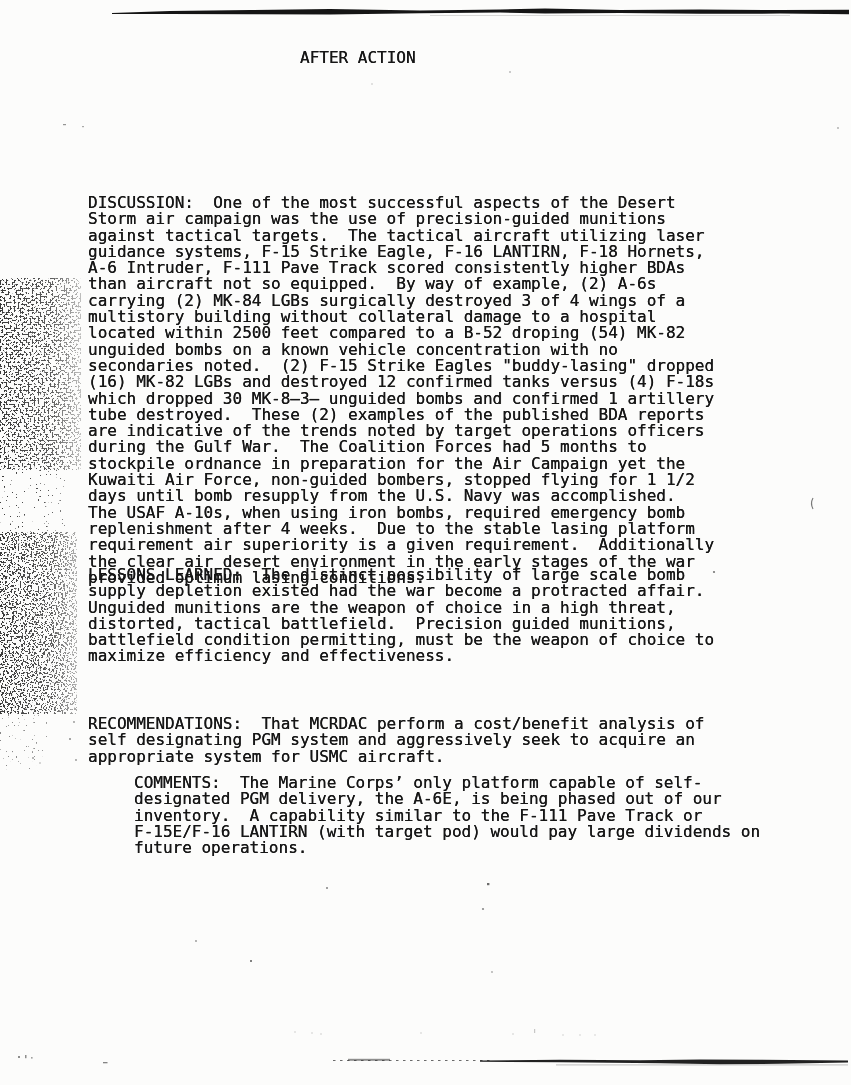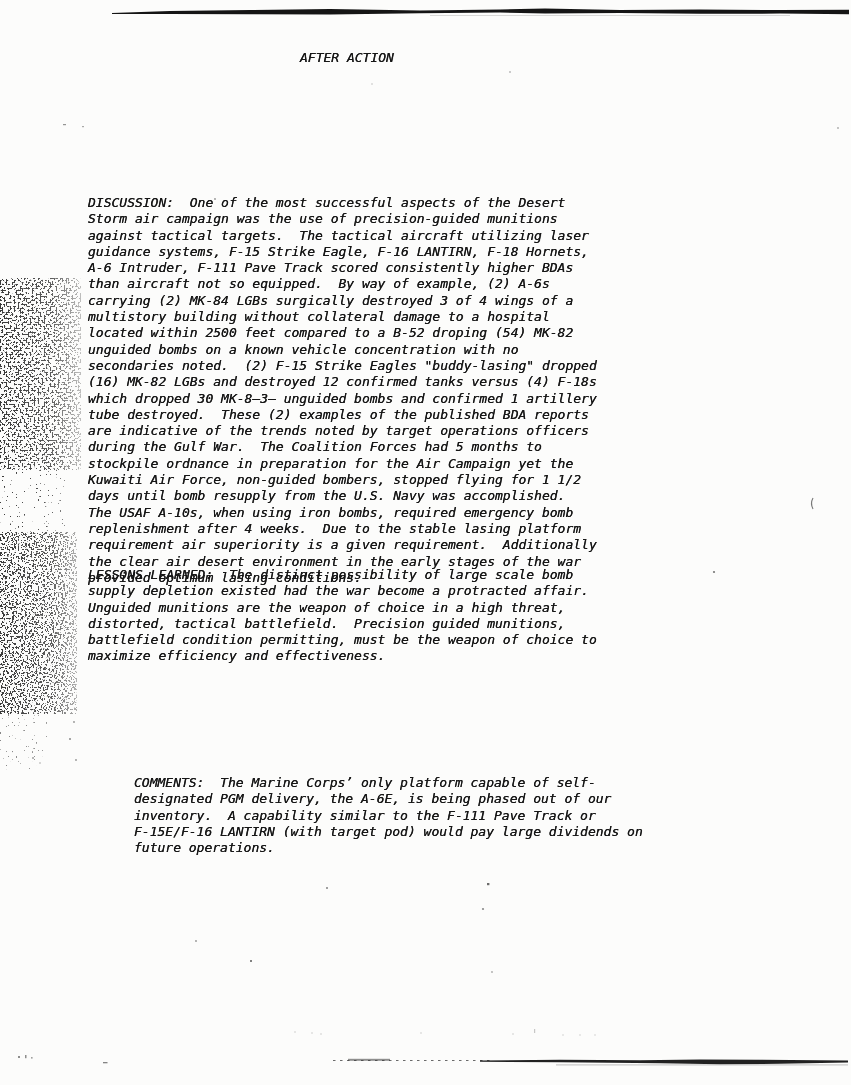--- a/index.html
+++ b/index.html
@@ -4,23 +4,22 @@
 <style>
   html,body { margin:0; padding:0; background:#ffffff; }
   .page {
     position:relative; width:851px; height:1085px;
     background:#fcfcfb; overflow:hidden;
     font-family:"DejaVu Sans Mono", monospace;
     color:#161616;
   }
   .tw {
     position:absolute; left:88px; white-space:pre;
-    font-size:13px; line-height:16.3px;
+    font-size:16px; line-height:16.3px;
     text-shadow:0 0 0.45px rgba(15,15,15,0.9), 0.3px 0.3px 0 rgba(25,25,25,0.25);
-    font-style:italic;
   }
   .artifacts { position:absolute; left:0; top:0; pointer-events:none; }
 </style>
 </head>
 <body>
 
 <div class="page">
 
   <svg class="artifacts" width="851" height="1085" viewBox="0 0 851 1085">
     <defs>
@@ -128,20 +127,23 @@
 the clear air desert environment in the early stages of the war
 provided optimum lasing conditions.</div>
 
   <div class="tw" style="top:567px;">LESSONS LEARNED:  The distinct possibility of large scale bomb
 supply depletion existed had the war become a protracted affair.
 Unguided munitions are the weapon of choice in a high threat,
 distorted, tactical battlefield.  Precision guided munitions,
 battlefield condition permitting, must be the weapon of choice to
 maximize efficiency and effectiveness.</div>
 
+  <div class="tw" style="top:716px;">RECOMMENDATIONS:  That MCRDAC perform a cost/benefit analysis of
+self designating PGM system and aggressively seek to acquire an
+appropriate system for USMC aircraft.</div>
 
   <div class="tw" style="top:775px;margin-left:46px;">COMMENTS:  The Marine Corps’ only platform capable of self-
 designated PGM delivery, the A-6E, is being phased out of our
 inventory.  A capability similar to the F-111 Pave Track or
 F-15E/F-16 LANTIRN (with target pod) would pay large dividends on
 future operations.</div>
 
 </div>
 
 </body></html>

